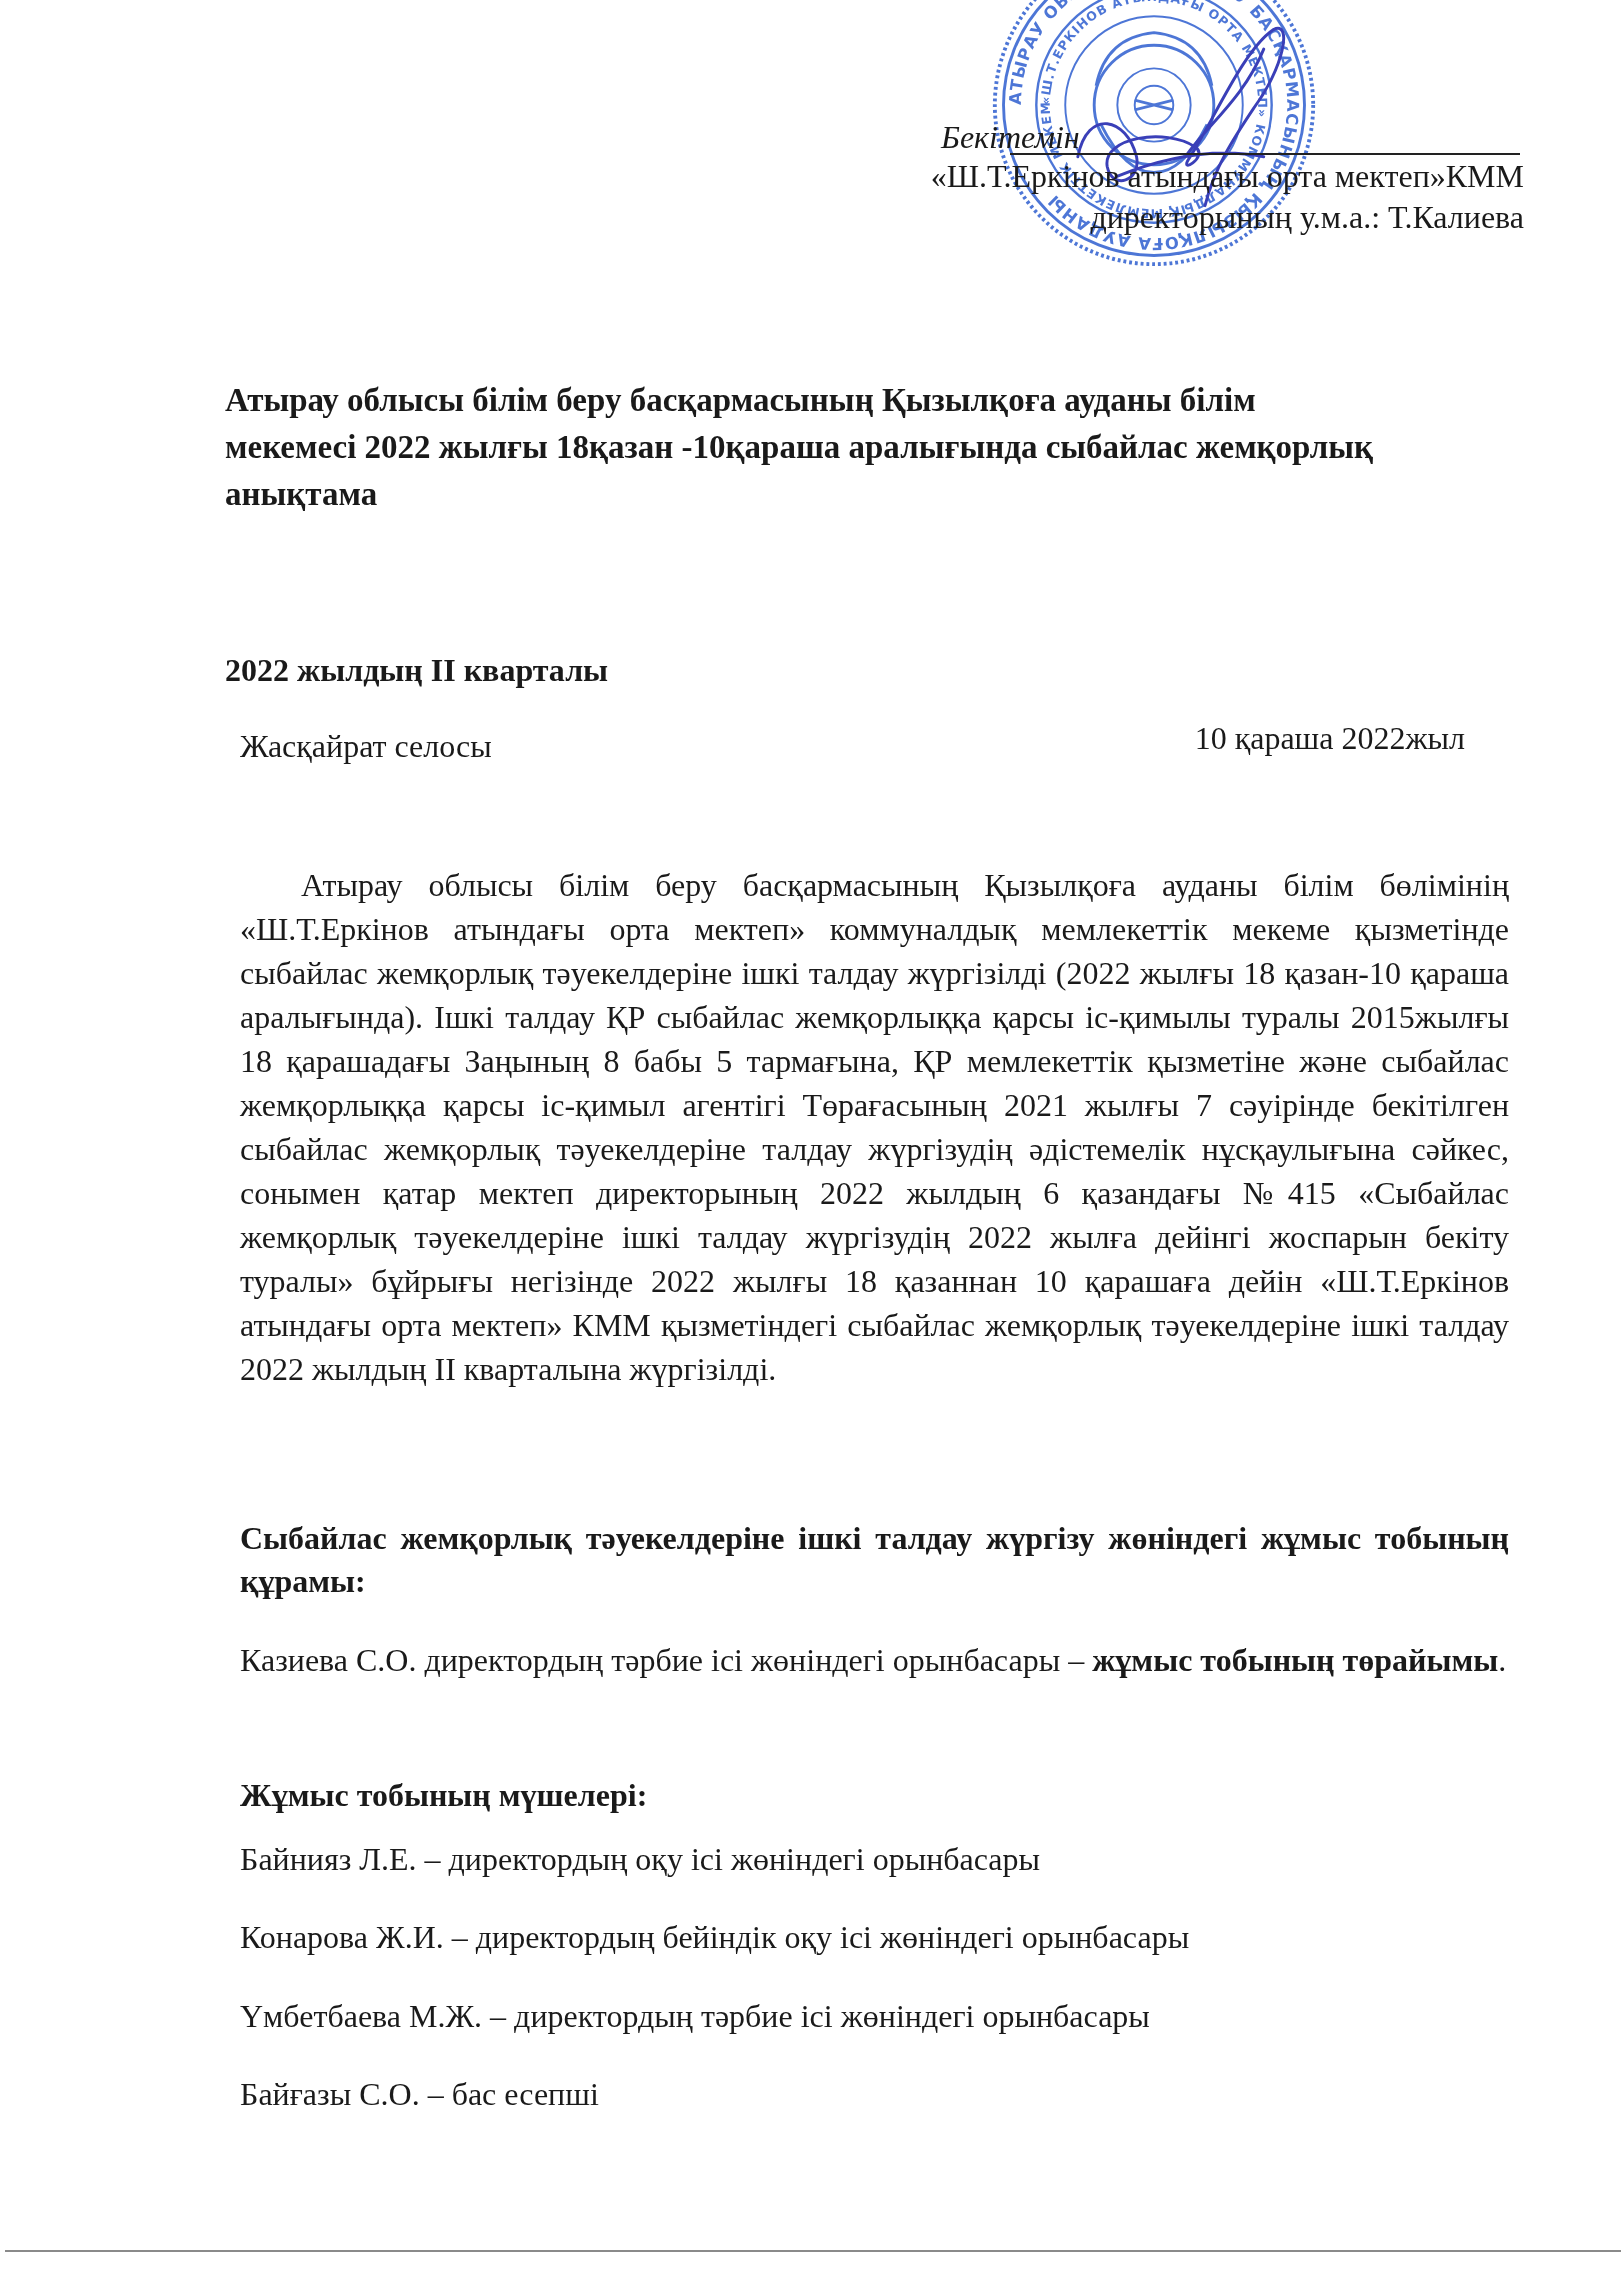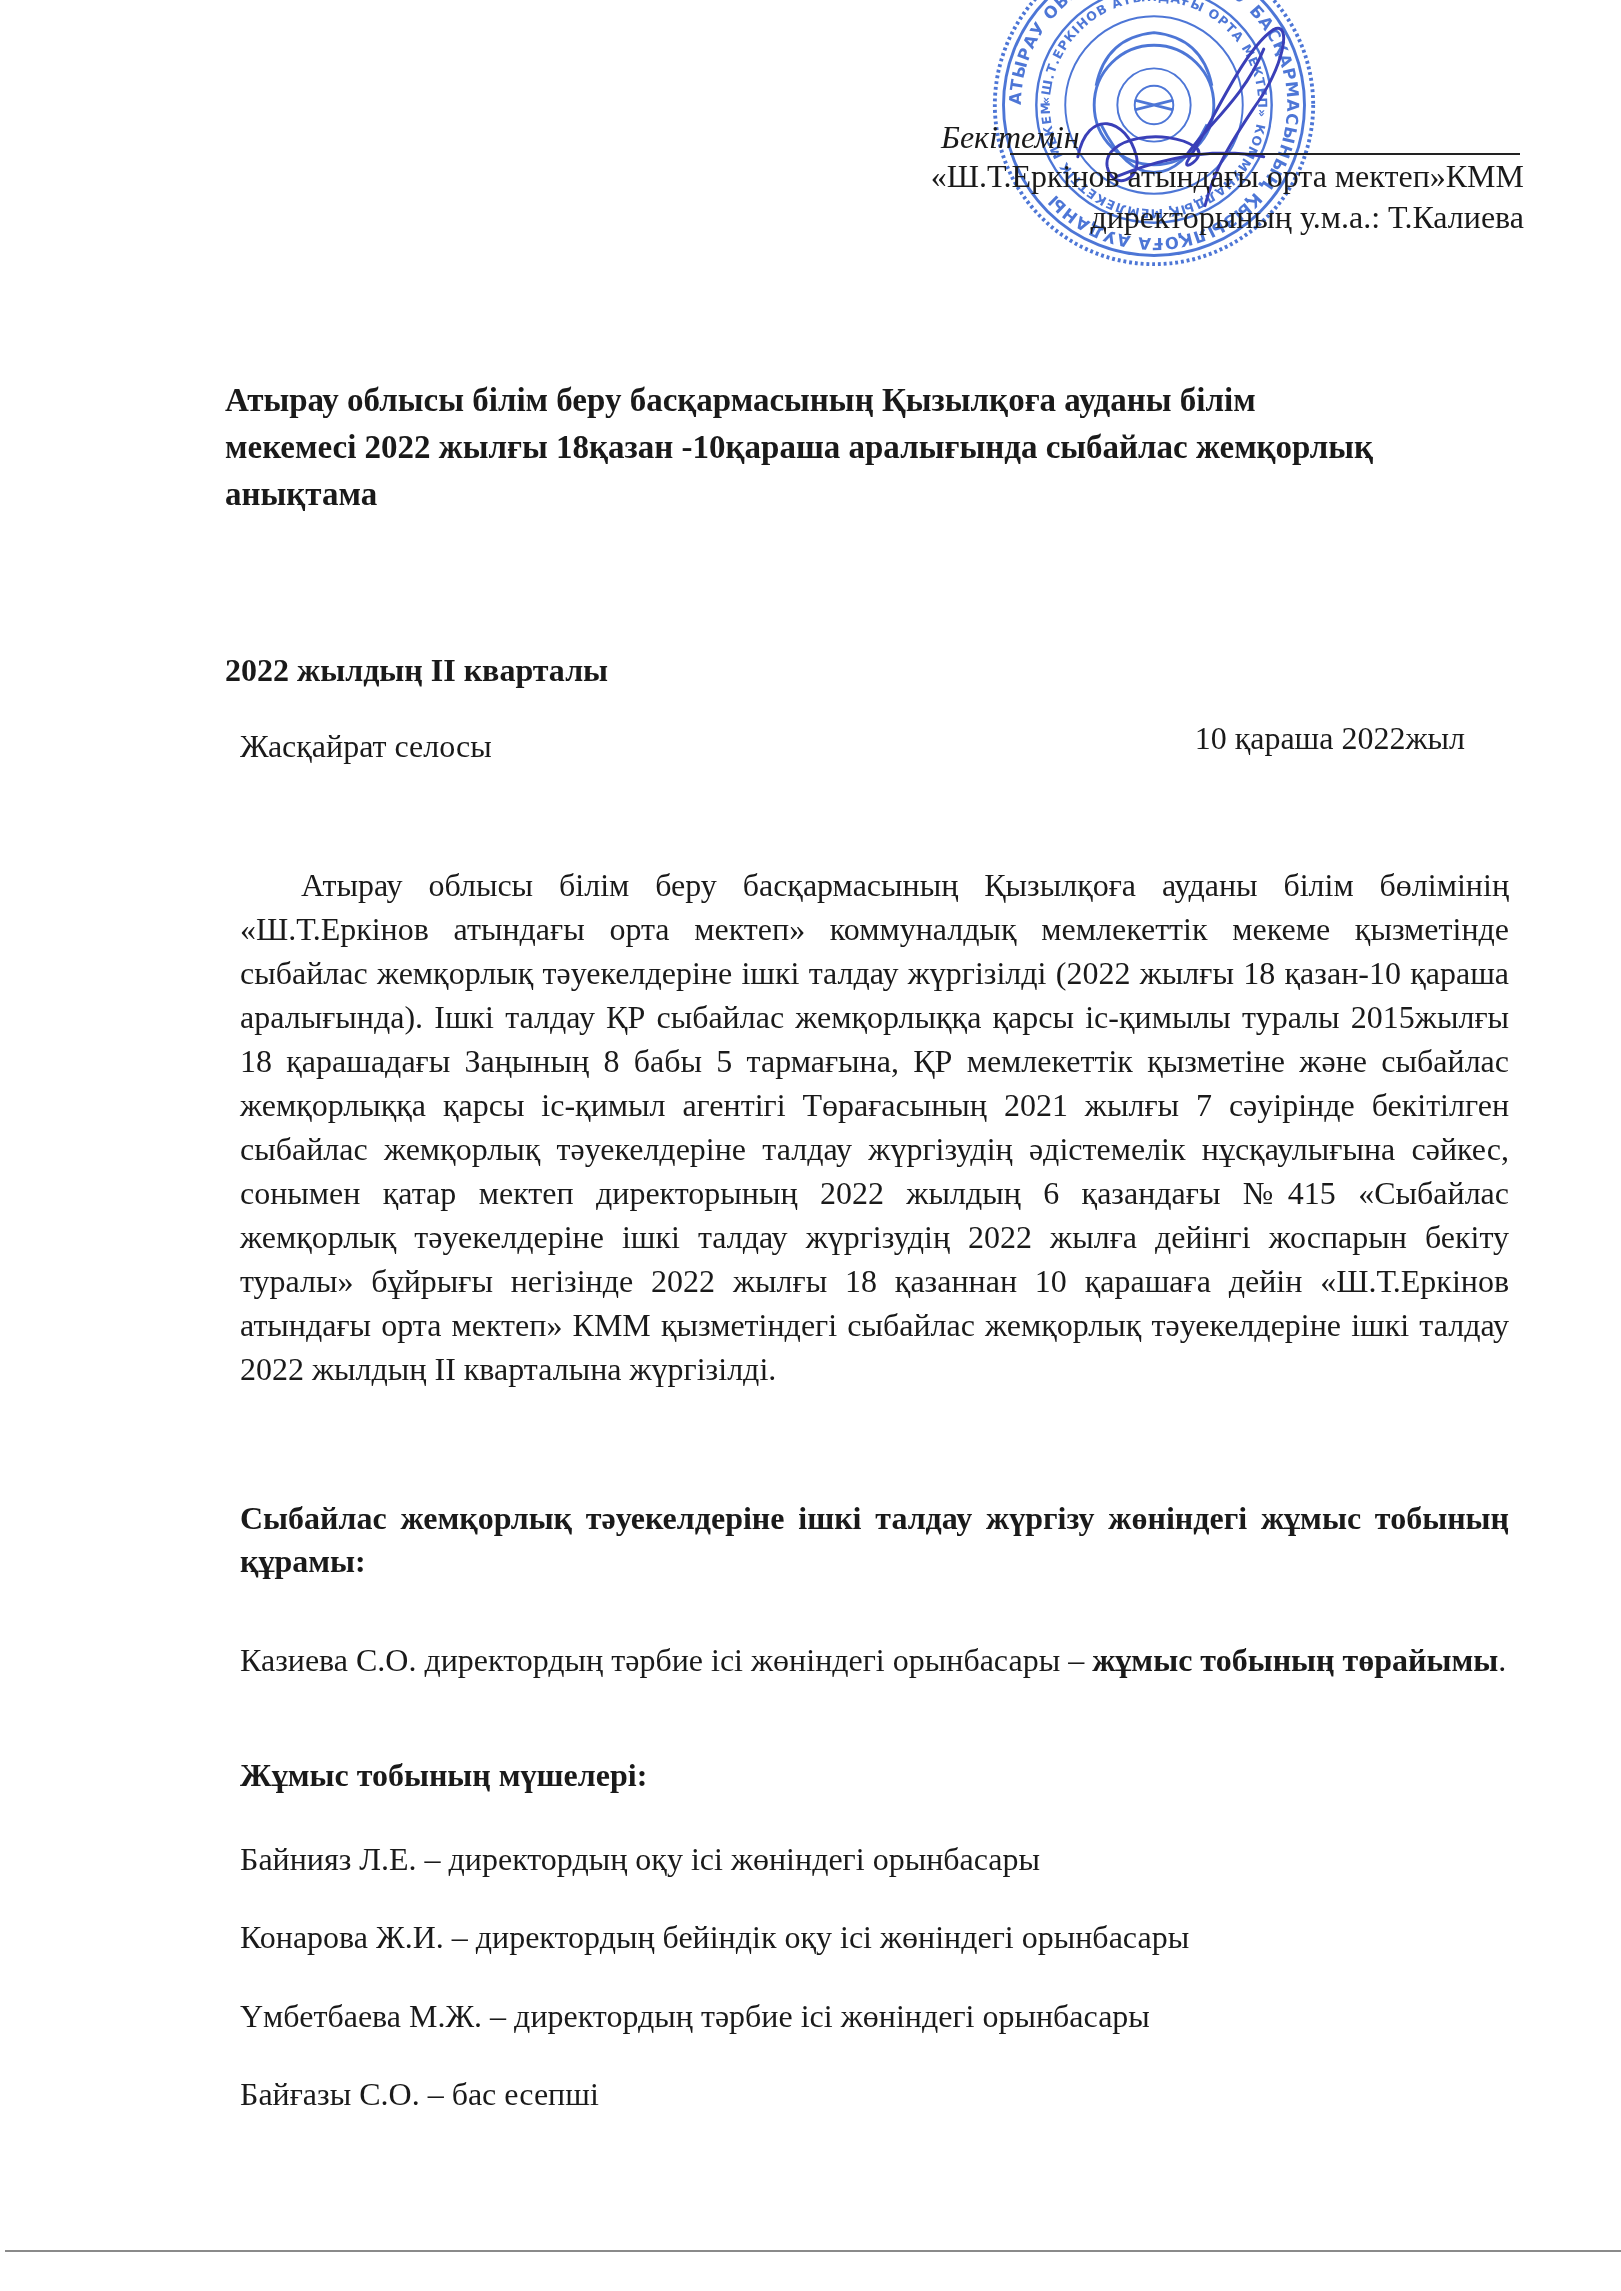--- a/index.html
+++ b/index.html
@@ -20,21 +20,21 @@
     .subtitle { position: absolute; left: 225px; top: 652px; width: 1294px; text-align: left;
                 font-weight: bold; font-size: 32px; }
     .place-row { position: absolute; left: 240px; top: 720px; width: 1225px; font-size: 32px; }
     .place-row .place { position: absolute; left: 0; top: 8px; }
     .place-row .date { position: absolute; right: 0; top: 0; }
 
     .body-para { position: absolute; left: 240px; top: 863px; width: 1269px; font-size: 32px;
                  line-height: 44px; text-align: justify; text-indent: 61px; }
 
     .block { position: absolute; left: 240px; width: 1269px; font-size: 32px; line-height: 43px; text-align: justify; }
-    .bold { font-weight: bold; }
+    .bold { font-weight: bold; margin-top: 20px; }
     .composition-title { top: 1497px; }
     .chair { top: 1639px; }
     .members-title { top: 1754px; }
     .member { position: absolute; left: 240px; font-size: 32px; white-space: nowrap; }
 
     .bottom-rule { position: absolute; left: 4.9px; top: 2250px; width: 1616px; border-top: 2px solid #8a8a8a; }
   </style>
 </head>
 <body>
 

